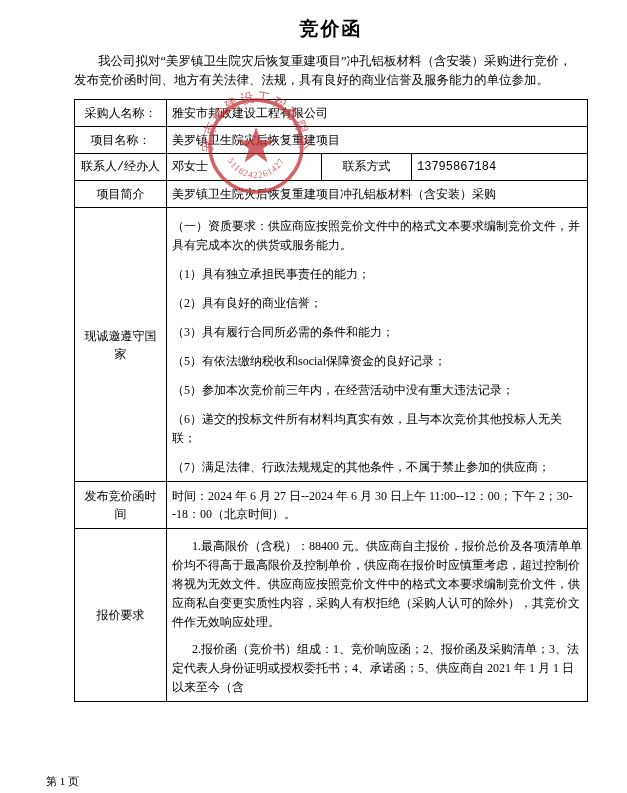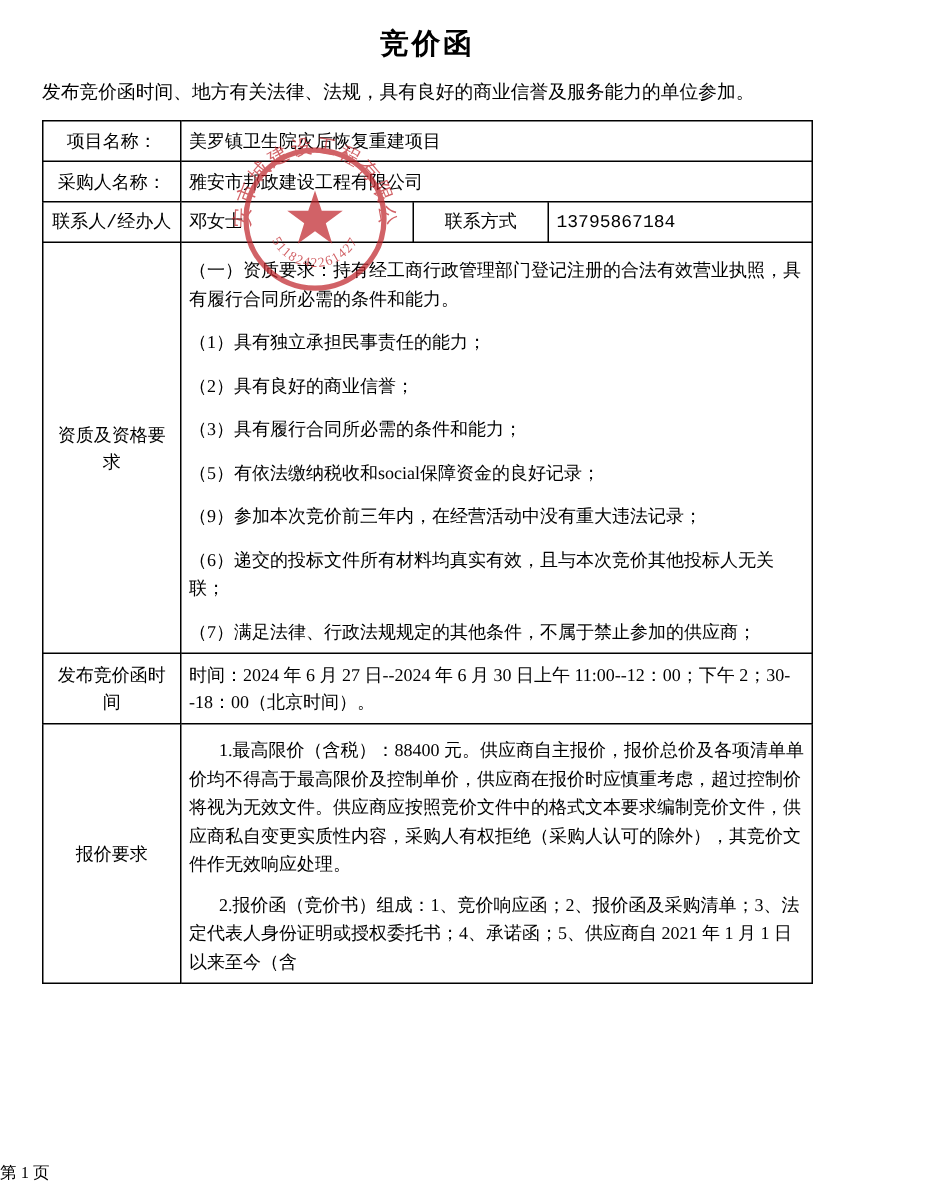--- a/index.html
+++ b/index.html
@@ -14,20 +14,21 @@
     color: #000;
     position: relative;
     overflow: hidden;
   }
   .page {
     position: relative;
     width: 570px;
     height: 793px;
     box-sizing: border-box;
     padding: 10px 28px 12px 28px;
+    margin-left: 46px;
   }
   .doc-title {
     text-align: center;
     font-size: 19px;
     font-weight: bold;
     letter-spacing: 2px;
     margin: 6px 0 10px 0;
     font-family: "Liberation Serif", "DejaVu Serif", serif;
   }
   .intro {
@@ -108,20 +109,21 @@
   .seal svg { display: block; }
 </style>
 </head>
 <body>
 
 <div class="page">
 
   <div class="doc-title">竞价函</div>
 
   <div class="intro">
+    <p class="first">我公司拟对“美罗镇卫生院灾后恢复重建项目”冲孔铝板材料（含安装）采购进行竞价，</p>
     <p>发布竞价函时间、地方有关法律、法规，具有良好的商业信誉及服务能力的单位参加。</p>
   </div>
 
   <div class="seal">
     <svg width="120" height="120" viewBox="0 0 120 120" xmlns="http://www.w3.org/2000/svg">
       <defs>
         <path id="arcTop" d="M 16,60 A 44,44 0 0 1 104,60" fill="none"></path>
         <path id="arcBottom" d="M 28,60 A 32,32 0 0 0 92,60" fill="none"></path>
       </defs>
       <circle cx="60" cy="60" r="46" fill="none" stroke="#c0272d" stroke-width="3.5"></circle>
@@ -137,42 +139,46 @@
 
   <table class="main">
     <colgroup>
       <col style="width:92px">
       <col style="width:155px">
       <col style="width:90px">
       <col>
     </colgroup>
     <tbody>
       <tr>
+        <td class="label">采购人名称：</td>
+        <td class="value" colspan="3">雅安市邦政建设工程有限公司</td>
+      </tr>
+      <tr>
         <td class="label" colspan="1">项目名称：</td>
         <td class="value" colspan="3">美罗镇卫生院灾后恢复重建项目</td>
-      </tr>
-      <tr>
-        <td class="label">采购人名称：</td>
-        <td class="value" colspan="3">雅安市邦政建设工程有限公司</td>
       </tr>
       <tr class="two-col-row">
         <td class="label">联系人/经办人</td>
         <td class="value">邓女士</td>
         <td class="label">联系方式</td>
         <td class="value">13795867184</td>
       </tr>
       <tr>
-        <td class="label lbl2">资质及资格要求</td>
+        <td class="label">项目简介</td>
+        <td class="value" colspan="3">美罗镇卫生院灾后恢复重建项目冲孔铝板材料（含安装）采购</td>
+      </tr>
+      <tr>
+        <td class="label lbl2">现诚邀遵守国家</td>
         <td class="value qual-list" colspan="3" style="height:235px; vertical-align:top; padding-top:9px">
-          <p class="qual-first">（一）资质要求：持有经工商行政管理部门登记注册的合法有效营业执照，具有履行合同所必需的条件和能力。</p>
+          <p class="qual-first">（一）资质要求：供应商应按照竞价文件中的格式文本要求编制竞价文件，并具有完成本次的供货或服务能力。</p>
           <p>（1）具有独立承担民事责任的能力；</p>
           <p>（2）具有良好的商业信誉；</p>
           <p>（3）具有履行合同所必需的条件和能力；</p>
           <p>（5）有依法缴纳税收和social保障资金的良好记录；</p>
-          <p>（9）参加本次竞价前三年内，在经营活动中没有重大违法记录；</p>
+          <p>（5）参加本次竞价前三年内，在经营活动中没有重大违法记录；</p>
           <p>（6）递交的投标文件所有材料均真实有效，且与本次竞价其他投标人无关联；</p>
           <p>（7）满足法律、行政法规规定的其他条件，不属于禁止参加的供应商；</p>
         </td>
       </tr>
       <tr>
         <td class="label lbl2">发布竞价函时间</td>
         <td class="value" colspan="3" style="height:38px">时间：2024 年 6 月 27 日--2024 年 6 月 30 日上午 11:00--12：00；下午 2；30--18：00（北京时间）。</td>
       </tr>
       <tr>
         <td class="label">报价要求</td>

